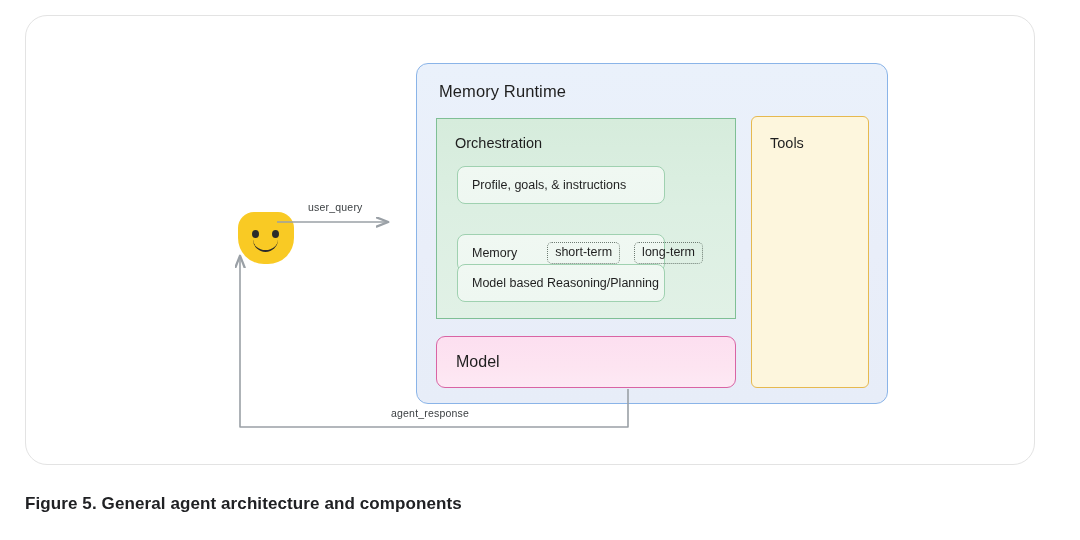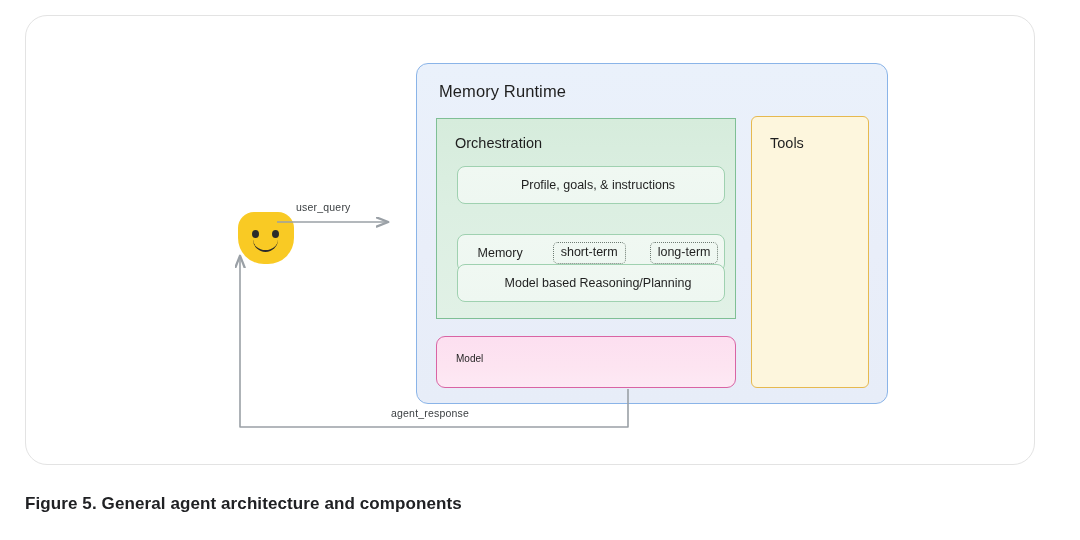--- a/index.html
+++ b/index.html
@@ -45,53 +45,53 @@
     border: 1.3px solid #7fbf95;
     border-radius: 0;
   }
   .orchestration-title {
     position: absolute; left: 18px; top: 16px;
     font-size: 14.5px; font-weight: 400; color: #1f1f1f;
   }
 
   .orch-row {
     position: absolute;
-    left: 20px; width: 268px; height: 38px;
+    left: 20px; width: 208px; height: 38px;
     background: linear-gradient(180deg, #f0f8f2 0%, #eef7f1 100%);
     border: 1.1px solid #9fd1b0;
     border-radius: 8px;
-    display: flex; align-items: center; justify-content: center;
+    display: flex; align-items: center;
   }
   .orch-row.r1 { top: 47px; }
   .orch-row.r2 { top: 96px; margin-top: 19px; }
   .orch-row.r3 { top: 145px; }
   .orch-row-label {
     font-size: 12.5px; color: #1f1f1f; padding-left: 14px; white-space: nowrap;
   }
-  .pill-group { display: flex; gap: 24px; margin-left: 30px; }
+  .pill-group { display: flex; gap: 14px; margin-left: 30px; }
   .pill {
     border: 1.2px dotted #6d7b72;
     border-radius: 5px;
     padding: 3px 7px 4px 7px;
     font-size: 12.5px; color: #1f1f1f; white-space: nowrap;
     line-height: 1.05;
   }
 
   
   .model-box {
     position: absolute;
     left: 410px; top: 320px;
     width: 300px; height: 52px;
     background: linear-gradient(180deg, #fcdff0 0%, #fde4f1 60%, #fde9f4 100%);
     border: 1.4px solid #d964a4;
     border-radius: 9px;
   }
   .model-title {
     position: absolute; left: 19px; top: 16px;
-    font-size: 10px; color: #1f1f1f;
+    font-size: 16px; color: #1f1f1f;
   }
 
   
   .tools-box {
     position: absolute;
     left: 725px; top: 100px;
     width: 118px; height: 272px;
     background: #fdf6dd;
     border: 1.5px solid #e6b94f;
     border-radius: 6px;
@@ -121,21 +121,21 @@
     left: 15px; top: 27px;
     width: 25px; height: 13px;
     border-bottom: 2.6px solid #2b2b2b;
     border-radius: 0 0 14px 14px;
   }
 
   
   .connectors { position: absolute; left: 0; top: 0; width: 1080px; height: 540px; pointer-events: none; }
 
   .label-user-query {
-    position: absolute; left: 296px; top: 201px;
+    position: absolute; left: 308px; top: 201px;
     font-size: 10.5px; color: #3c4043; letter-spacing: .2px;
   }
   .label-agent-response {
     position: absolute; left: 391px; top: 407px;
     font-size: 10.5px; color: #3c4043; letter-spacing: .2px;
   }
 
   
   .caption {
     position: absolute; left: 25px; top: 494px;

